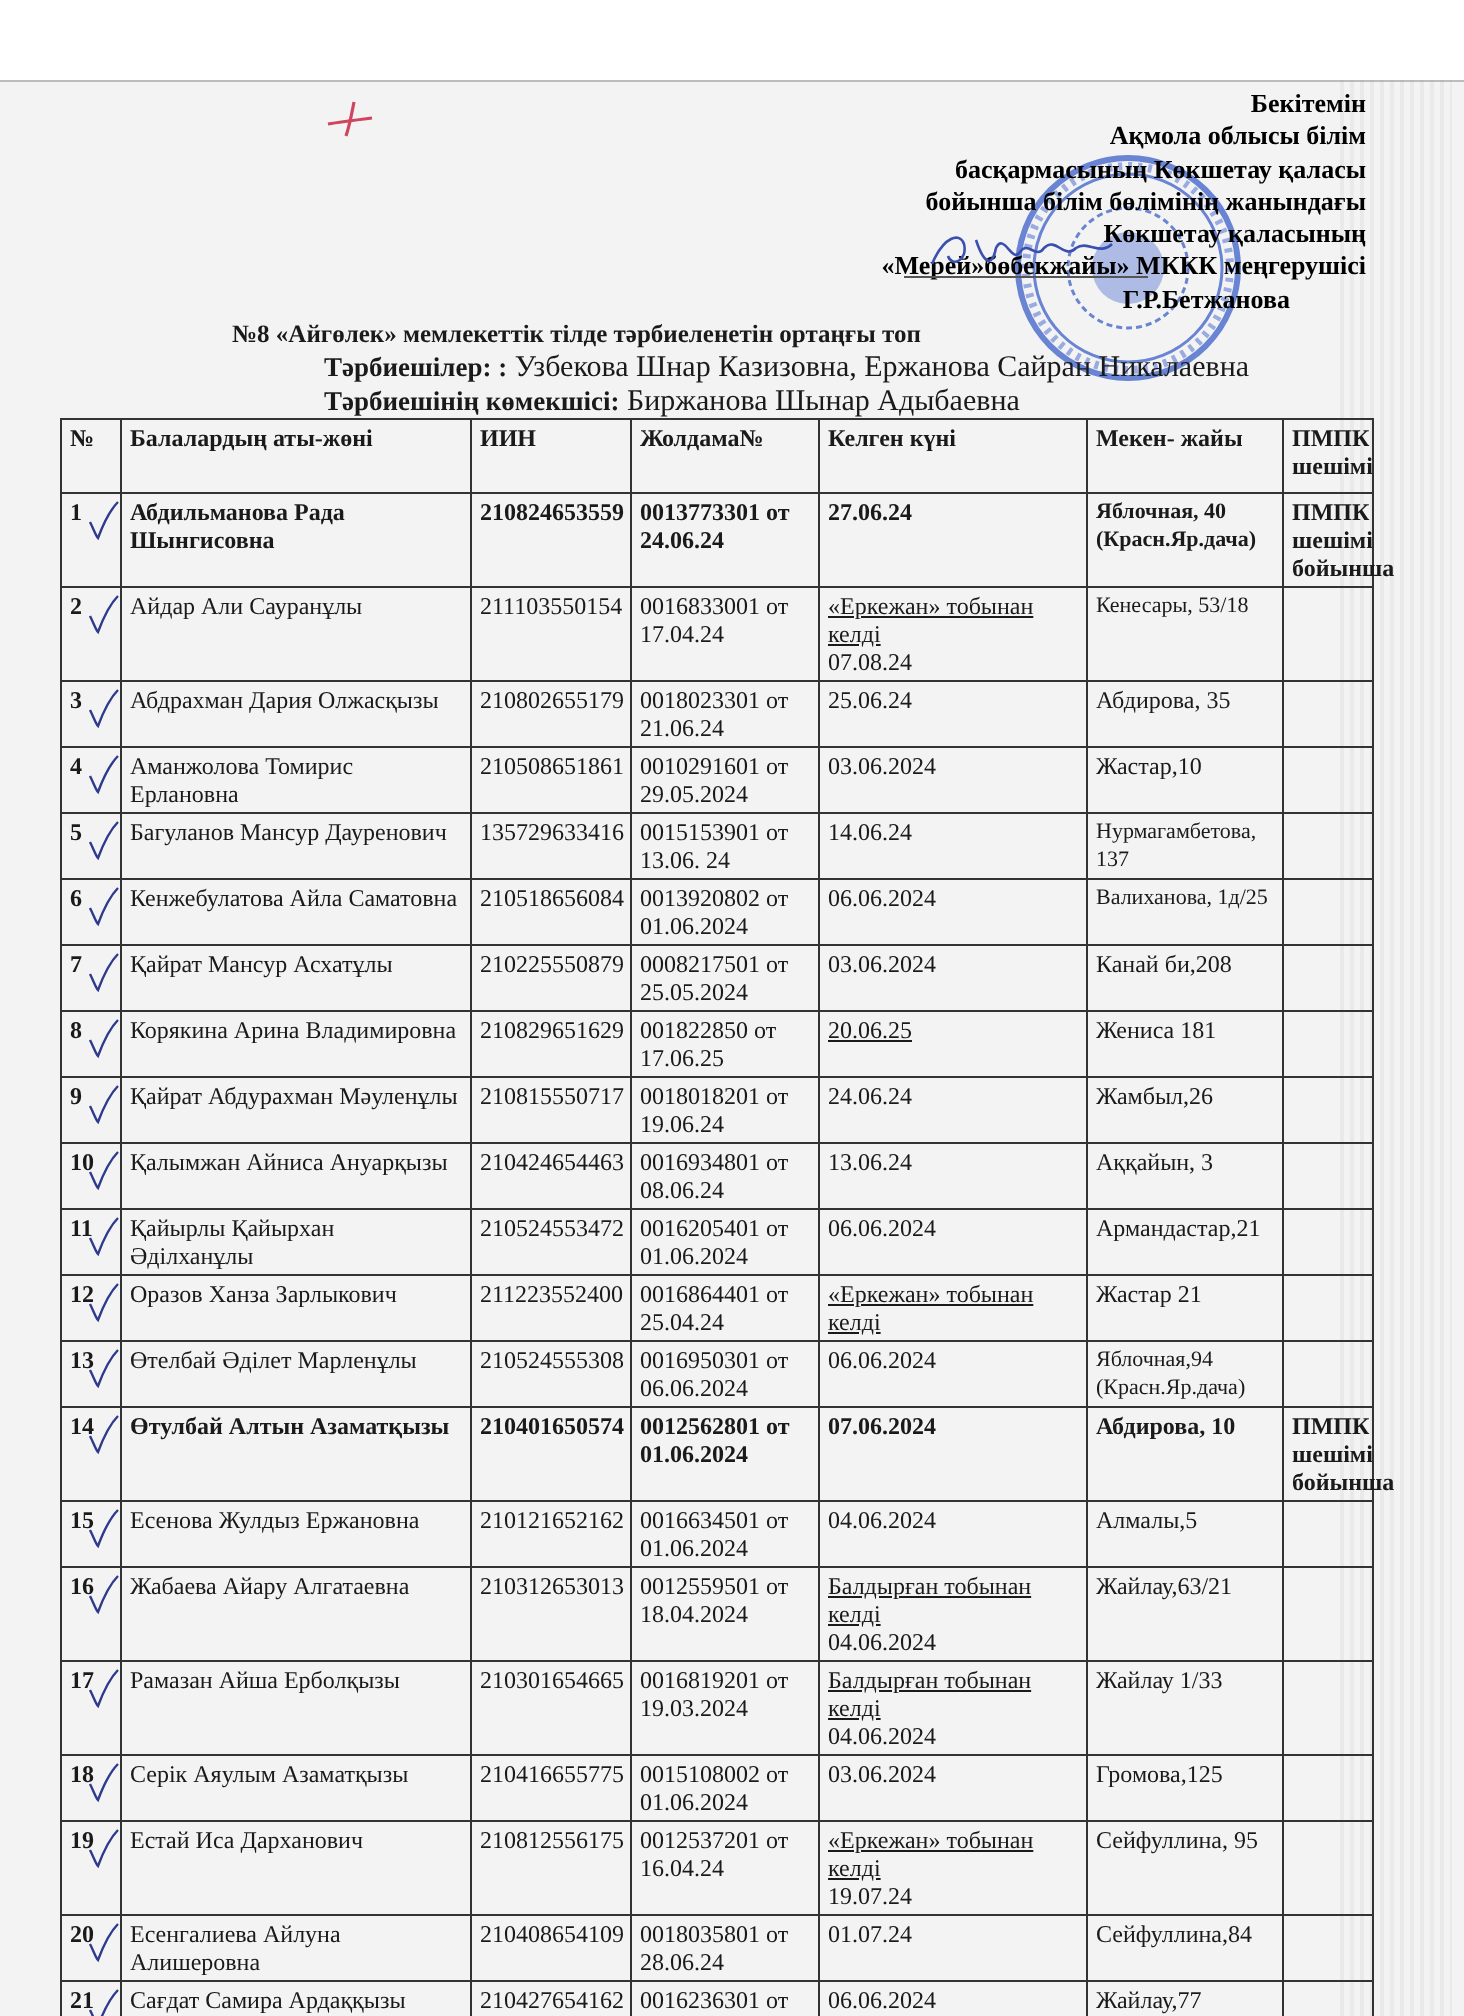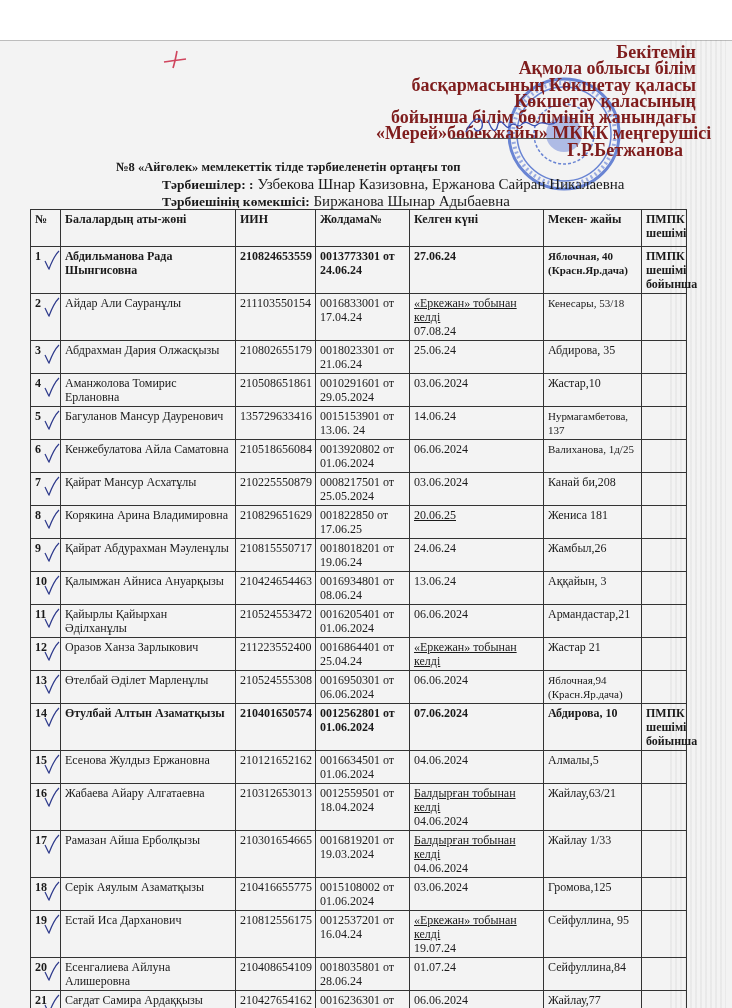--- a/index.html
+++ b/index.html
@@ -17,26 +17,26 @@
   }
   .scan-streak {
     position: absolute; right: 6px; top: 40px; width: 56px; height: 968px;
     background: repeating-linear-gradient(90deg, rgba(120,120,120,0.08) 0 2px, rgba(255,255,255,0) 2px 5px);
     pointer-events: none;
   }
   .red-mark {
     position: absolute; left: 160px; top: 48px; width: 30px; height: 22px;
   }
   .approval {
-    position: absolute; right: 36px; top: 44px; width: 320px;
-    text-align: right; font-weight: bold; font-size: 18px; line-height: 16.3px;
-    color: #7f1d1d;
+    position: absolute; right: 49px; top: 44px; width: 320px;
+    text-align: right; font-weight: bold; font-size: 13px; line-height: 16.3px;
+    color: #000000;
   }
   .approval div { white-space: nowrap; }
-  .approval .signer { margin-right: 13px; }
+  .approval .signer { margin-right: 38px; }
   .signature-line {
     position: absolute; left: 452px; top: 138px; width: 122px; height: 1px; background: #555;
   }
   .signature {
     position: absolute; left: 462px; top: 112px; width: 110px; height: 28px;
   }
   .stamp {
     position: absolute; left: 506px; top: 76px; width: 116px; height: 116px;
     opacity: 0.75;
   }
@@ -91,22 +91,22 @@
   <circle cx="58" cy="58" r="47" fill="none" stroke="#3b5fc9" stroke-width="1.5"></circle>
   <circle cx="58" cy="58" r="30" fill="none" stroke="#3b5fc9" stroke-width="1.5" stroke-dasharray="3 2"></circle>
   <circle cx="58" cy="58" r="18" fill="#5a77d6" opacity="0.6"></circle>
   <circle cx="58" cy="58" r="51" fill="none" stroke="#4a6ad0" stroke-width="4" stroke-dasharray="2 3" opacity="0.7"></circle>
 </svg>
 
 <div class="approval">
   <div>Бекітемін</div>
   <div>Ақмола облысы білім</div>
   <div>басқармасының Көкшетау қаласы</div>
+  <div>бойынша білім бөлімінің жанындағы</div>
   <div>Көкшетау қаласының</div>
-  <div>бойынша білім бөлімінің жанындағы</div>
   <div>«Мерей»бөбекжайы» МККК меңгерушісі</div>
   <div class="signer">Г.Р.Бетжанова</div>
 </div>
 <svg class="signature" viewBox="0 0 110 28">
   <path d="M4 20 C10 6 18 4 20 10 C22 18 14 22 12 16 M26 8 C30 20 34 22 36 12 C40 4 44 20 48 14 C52 8 56 18 60 12 C66 6 70 18 76 12 C82 8 88 16 94 10" stroke="#3a4fb0" stroke-width="1.3" fill="none"></path>
 </svg>
 <div class="signature-line"></div>
 
 <div class="group-title">№8 «Айгөлек» мемлекеттік тілде тәрбиеленетін ортаңғы топ</div>
 <div class="teachers">

